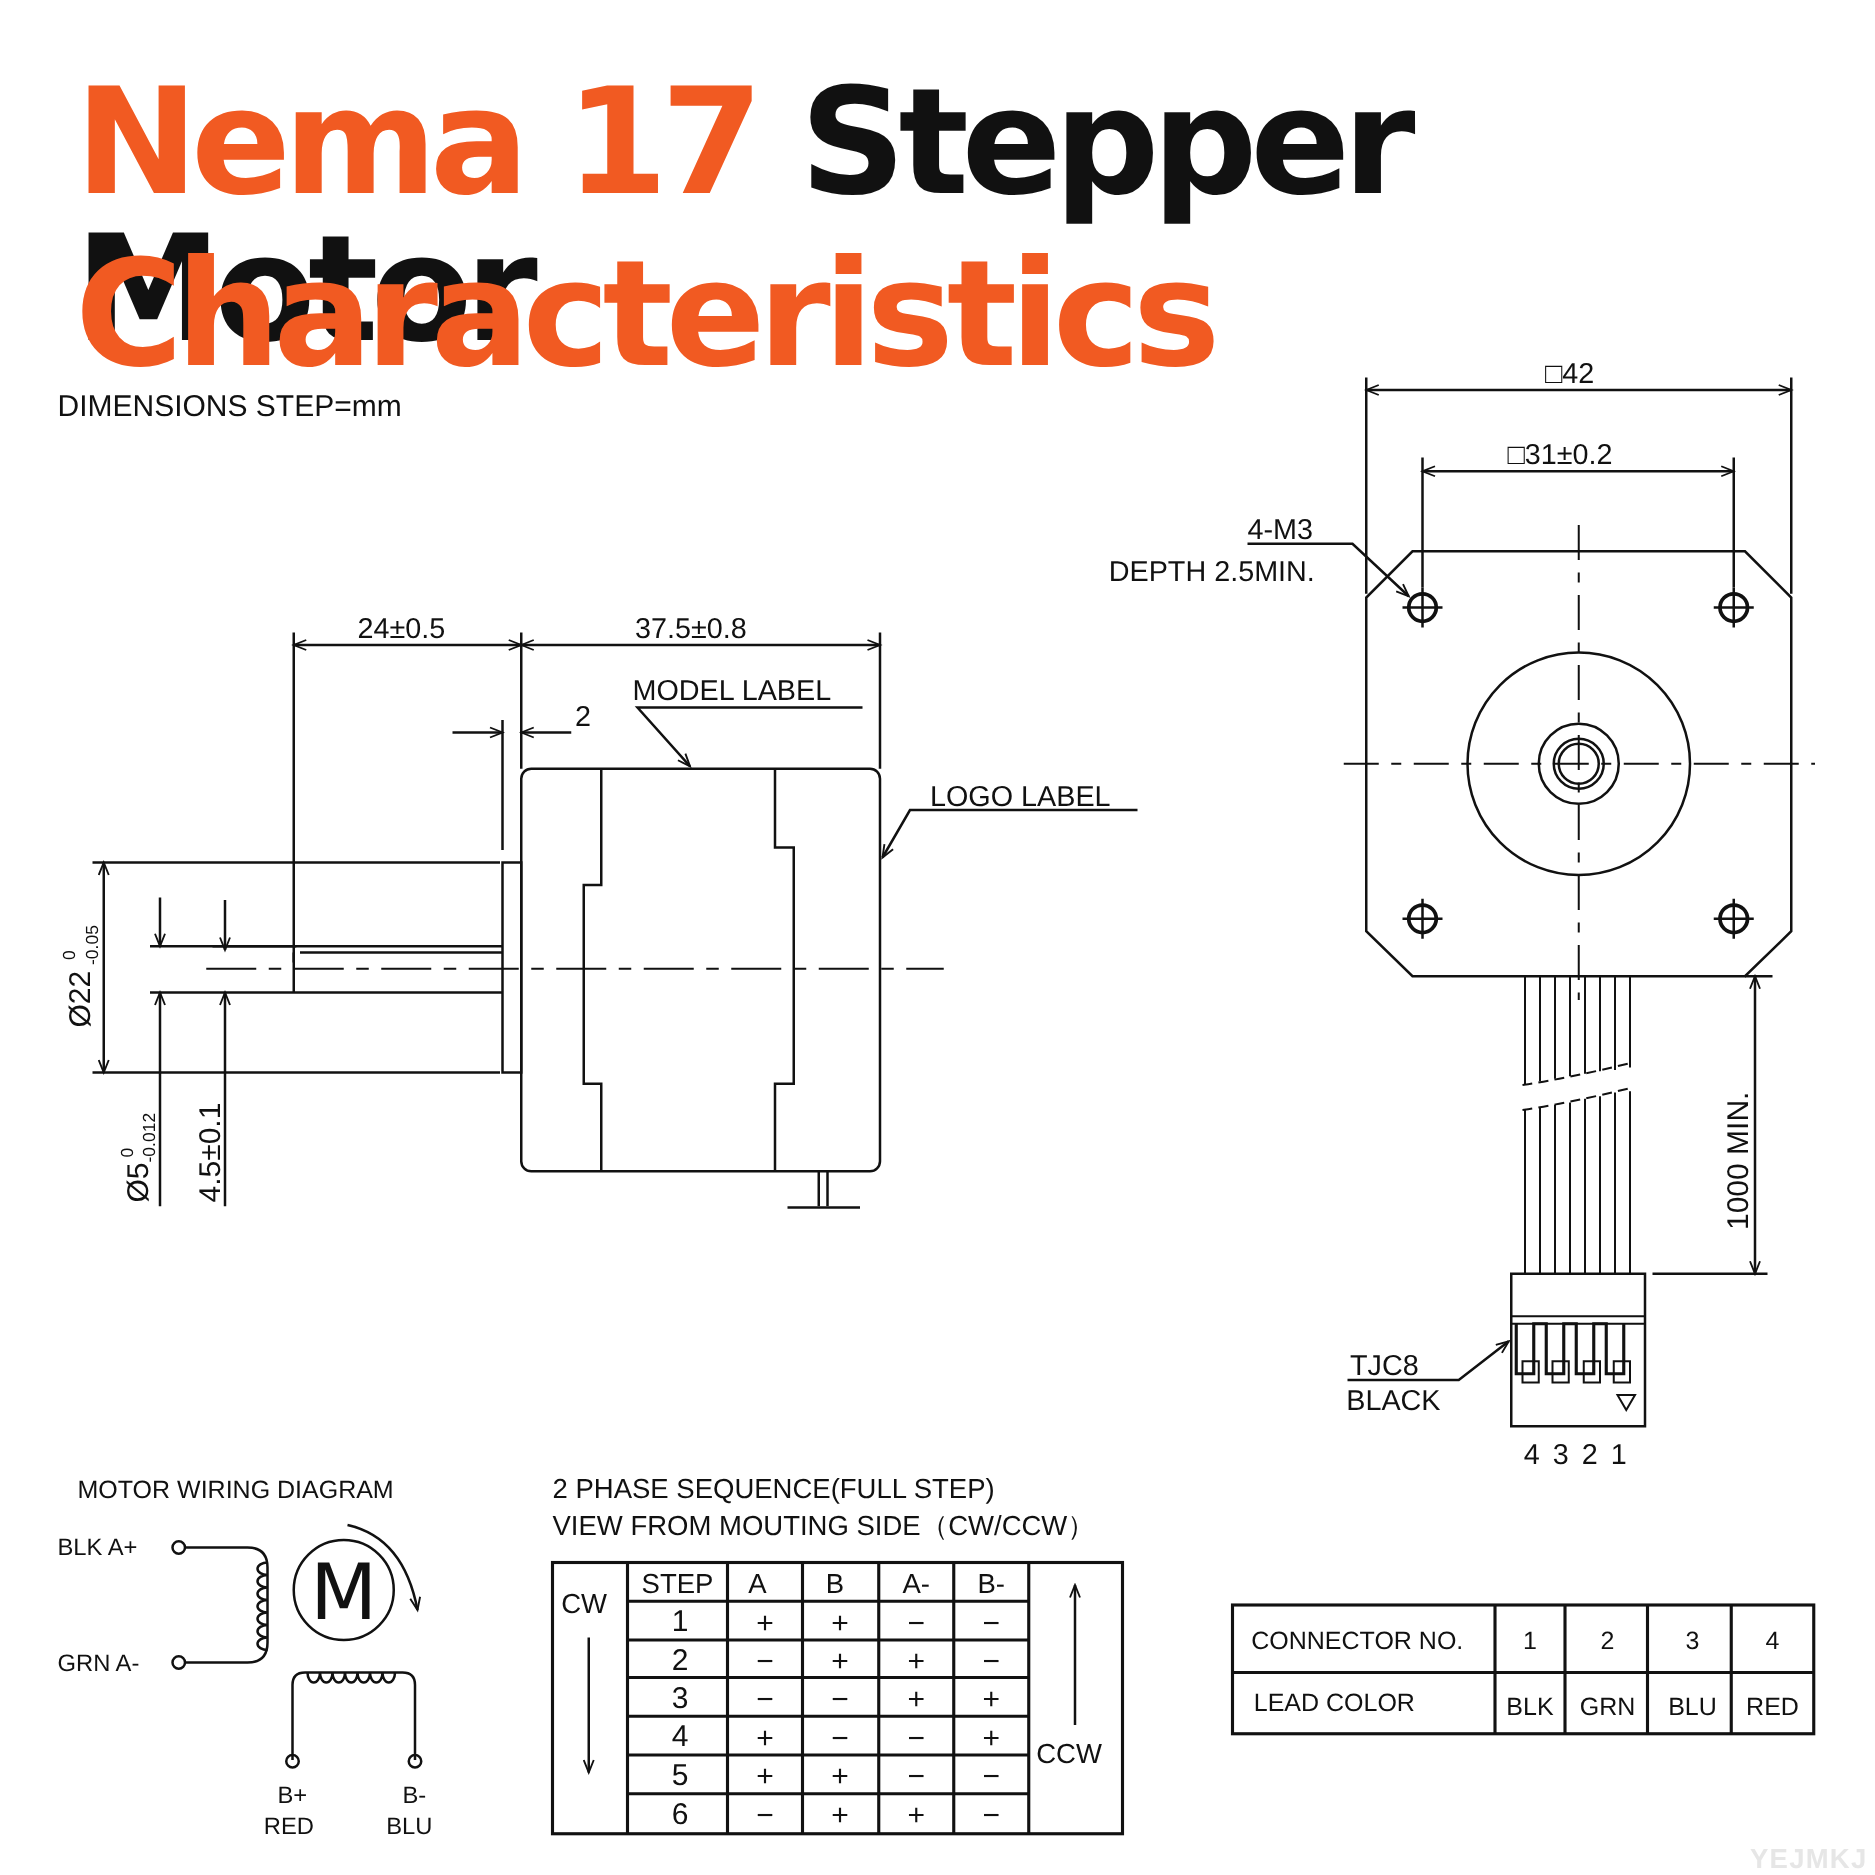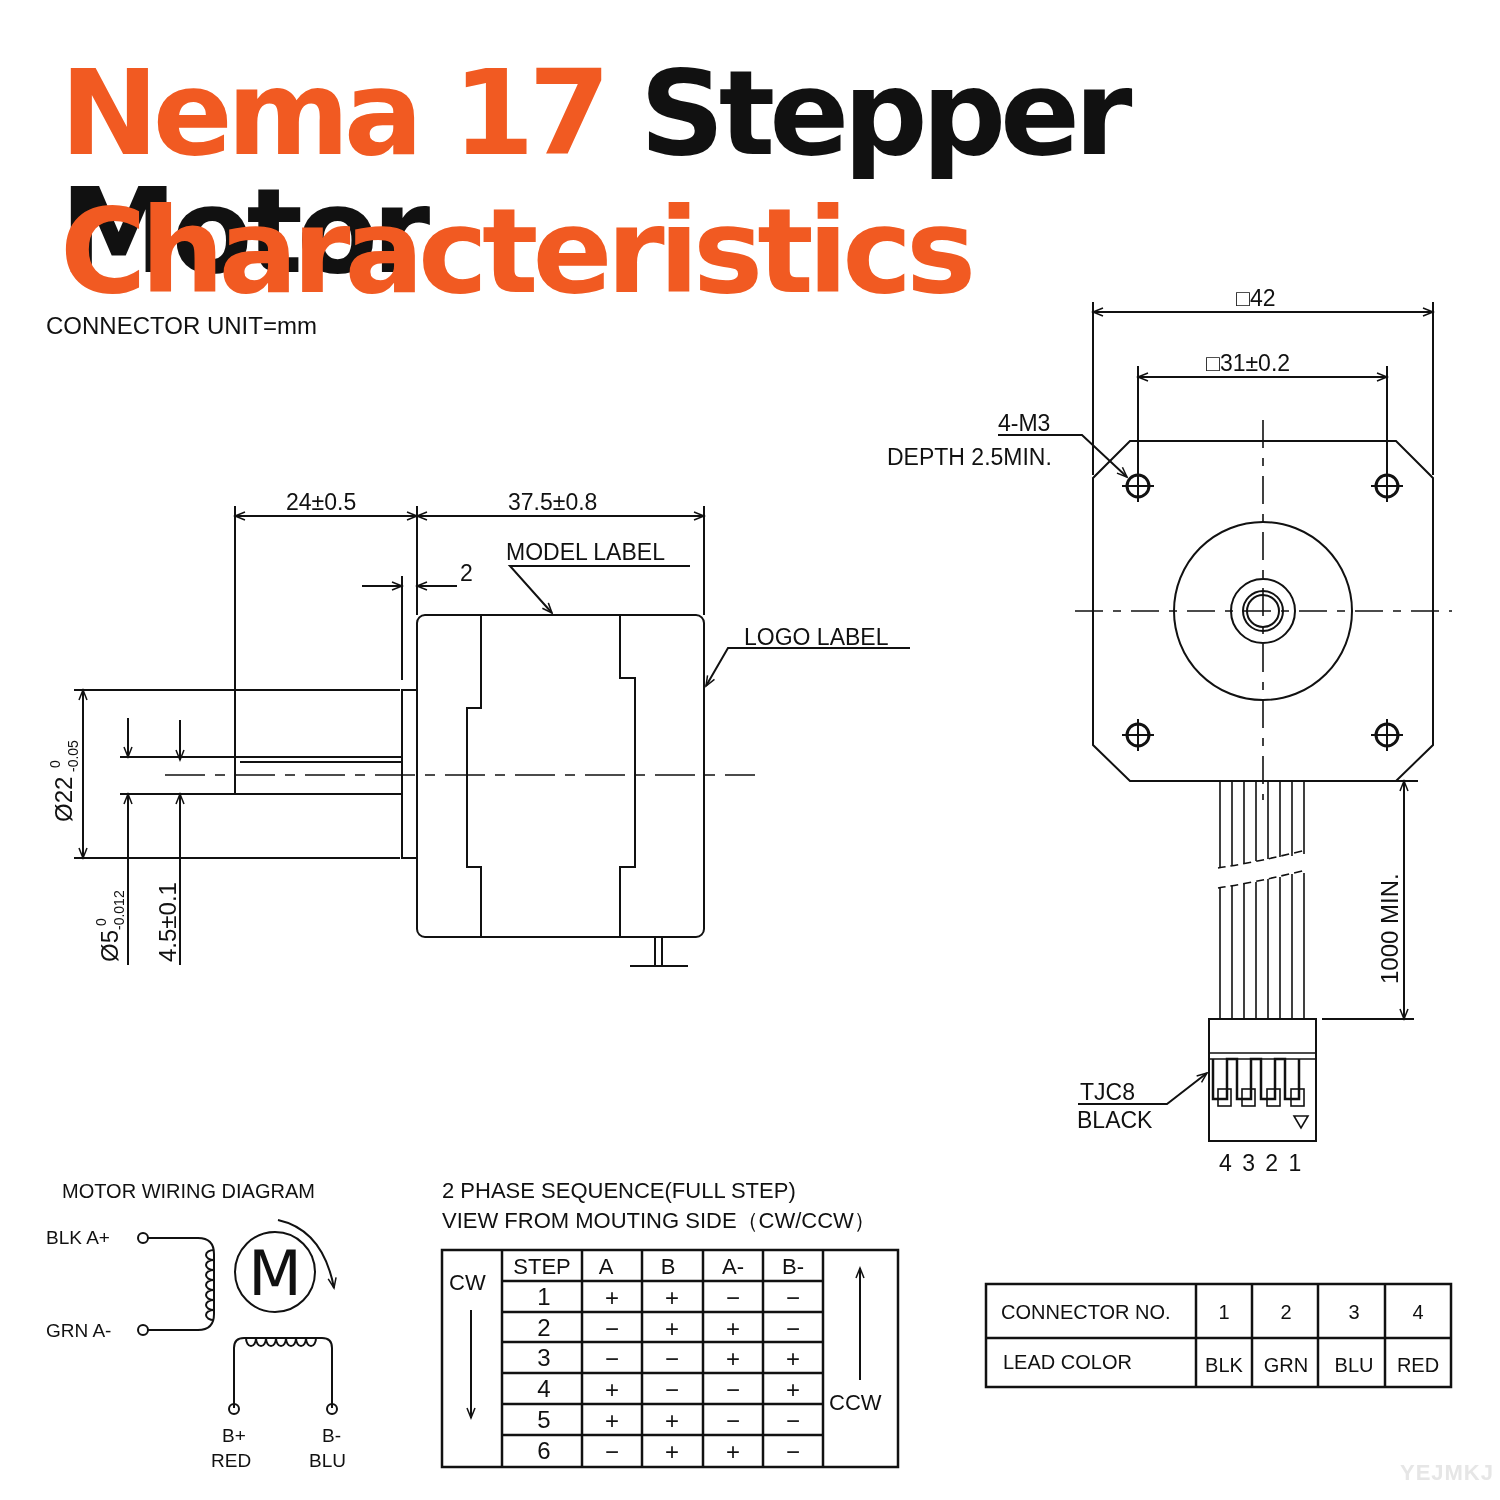--- a/index.html
+++ b/index.html
@@ -7,32 +7,32 @@
            font-family: "Liberation Sans", sans-serif; color: #111; }
     .title { position: absolute; left: 44px; font-family: "DejaVu Sans", sans-serif;
              font-weight: bold; letter-spacing: -6px; line-height: 1; margin: 16px; }
     .title-line1 { top: 38px; font-size: 118px; }
     .title-line2 { top: 176px; font-size: 118px; }
     .orange { color: #f15a22; }
     .black { color: #111111; }
     .subtitle { position: absolute; left: 46px; top: 312px; font-size: 24px; color: #111; }
     svg.drawing { position: absolute; left: 0; top: 0; }
     svg text { font-family: "Liberation Sans", sans-serif; fill: #111; }
-    .watermark { position: absolute; right: 6px; bottom: 14px; font-size: 22px; font-weight: bold;
+    .watermark { position: absolute; right: 6px; bottom: 0; font-size: 22px; font-weight: bold;
                  color: #e6e6e6; font-family: "Liberation Sans", sans-serif; letter-spacing: 1px; text-align: center; }
   </style>
 </head>
 <body>
 
 <h1 class="title title-line1">
   <span class="orange">Nema 17</span>
   <span class="black">Stepper Motor</span>
 </h1>
 <h1 class="title title-line2 orange">Characteristics</h1>
-<div class="subtitle">CONNECTOR UNIT=mm</div>
+<div class="subtitle">DIMENSIONS STEP=mm</div>
 
 <svg class="drawing" width="1500" height="1500" viewBox="0 0 1500 1500">
   <defs>
     <marker id="arr" viewBox="0 0 10 10" refX="10" refY="5" markerWidth="14" markerHeight="10" orient="auto-start-reverse" markerUnits="userSpaceOnUse">
       <path d="M0,1 L10,5 L0,9" fill="none" stroke="#111" stroke-width="1.5"></path>
     </marker>
   </defs>
 
   <g stroke="#111" stroke-width="2" fill="none">
 

